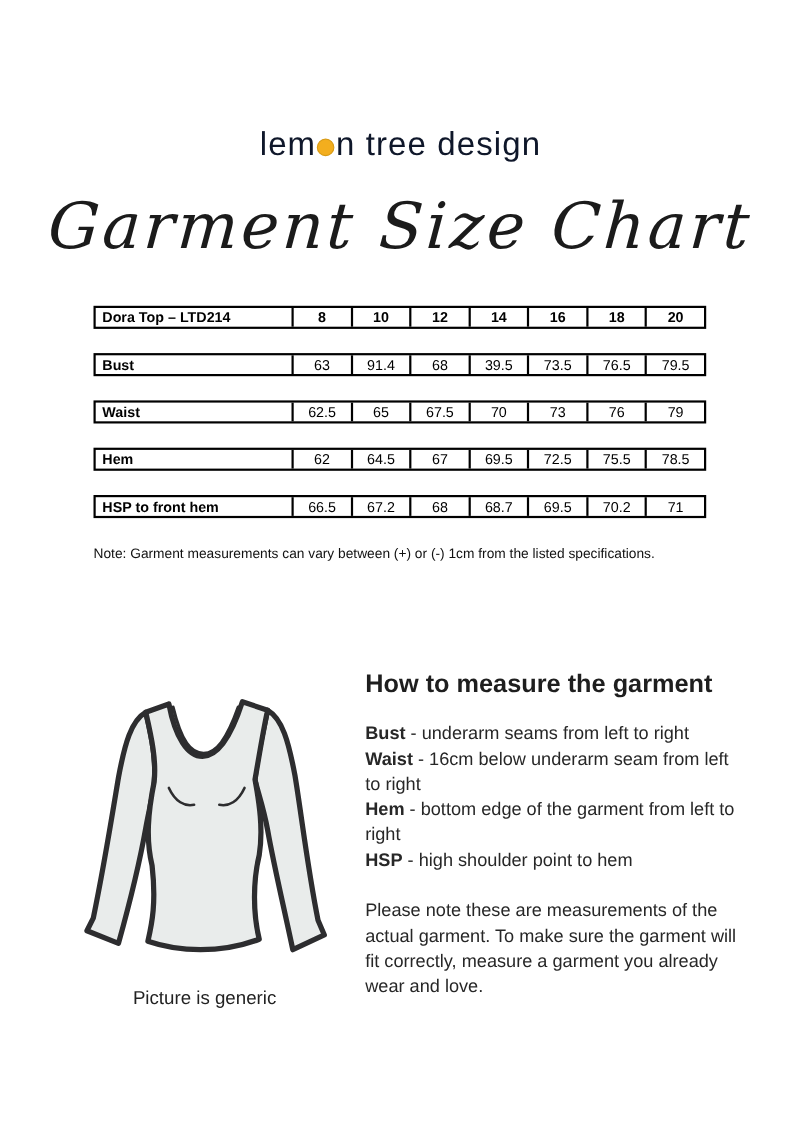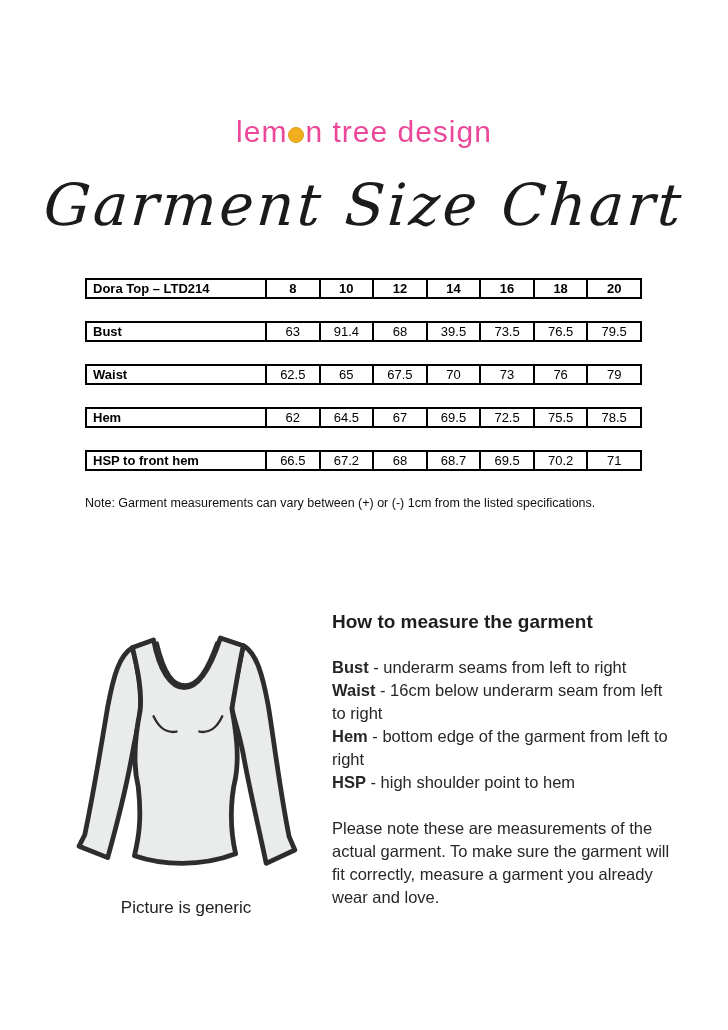--- a/index.html
+++ b/index.html
@@ -12,21 +12,21 @@
     background:#ffffff;
     overflow:hidden;
   }
 
   
   .brand { text-align:center; padding-top:116px; }
   .logo-line {
     font-size:30px;
     font-weight:400;
     letter-spacing:1px;
-    color:#ec4899;
+    color:#0f172a;
     line-height:32px;
   }
   .logo-dot {
     display:inline-block;
     width:16px; height:16px;
     border-radius:50%;
     background:#F3AE1E;
     border:1px solid #d99b15;
     margin:0 1px;
     vertical-align:baseline;
@@ -103,21 +103,21 @@
 
   .guide {
     width:348px;
     margin-left:20px;
     padding-top:14px;
     font-size:16.5px;
     line-height:23px;
     color:#272727;
   }
   .guide-heading {
-    font-size:19px;
+    font-size:23px;
     font-weight:700;
     color:#1e1e1e;
     margin-bottom:23px;
   }
   .guide-item b { font-weight:700; }
   .guide-footer { margin-top:23px; }
 </style>
 </head>
 <body>
 

